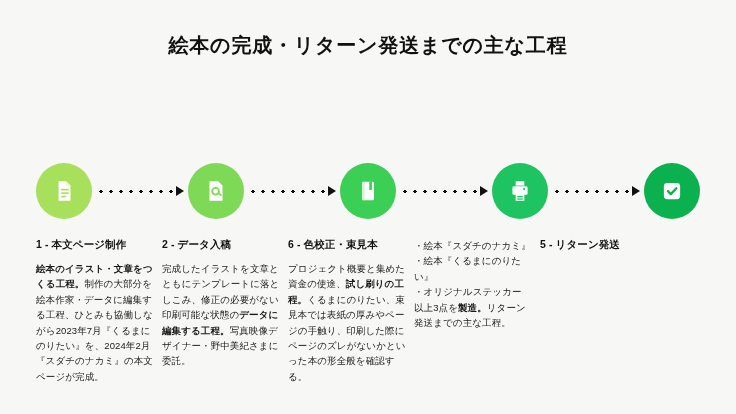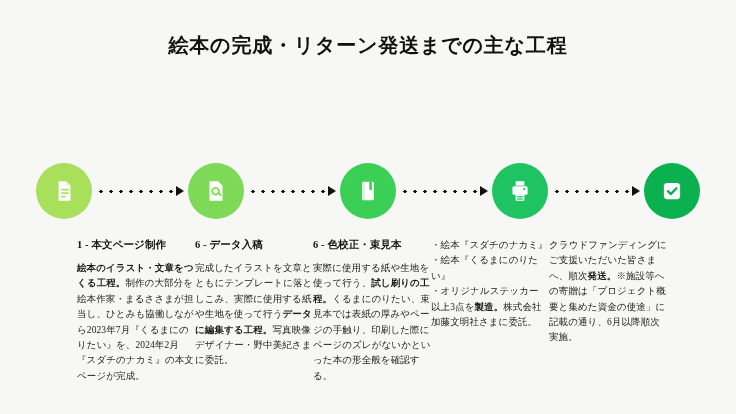--- a/index.html
+++ b/index.html
@@ -12,21 +12,20 @@
     background: #f7f7f5;
     font-family: "Liberation Sans", sans-serif;
     color: #111111;
     overflow: hidden;
   }
   .page {
     position: relative;
     width: 672px;
     height: 414px;
     box-sizing: border-box;
-    font-family: Liberation Serif, serif;
   }
   .title {
     position: absolute;
     top: 32px;
     left: 0;
     width: 736px;
     text-align: center;
     font-size: 20px;
     font-weight: 700;
     letter-spacing: 0.04em;
@@ -80,22 +79,21 @@
     flex: 0 0 auto;
   }
 
   
   .columns {
     position: absolute;
     top: 238px;
     left: 36px;
     width: 672px;
     display: flex;
-    gap: 0;
-    justify-content: center;
+    gap: 8px;
   }
   .col {
     width: 118px;
     flex: 0 0 118px;
   }
   .col-head {
     font-size: 10.5px;
     font-weight: 700;
     color: #111111;
     margin-bottom: 9px;
@@ -193,47 +191,45 @@
       </span>
     </div>
 
   </div>
 
   <div class="columns">
 
     <div class="col">
       <div class="col-head">1 - 本文ページ制作</div>
       <div class="col-body">
-        <b>絵本のイラスト・文章をつくる工程。</b><span>制作の大部分を絵本作家・まるささまが担当し、ひとみも協働しながら2023年7月『くるまにのりたい』を、2024年2月『スダチのナカミ』の本文ページが完成。</span>
-      </div>
-    </div>
-
-    <div class="col">
-      <div class="col-head">6 - データ入稿</div>
-      <div class="col-body">
-        <span>完成したイラストを文章とともにテンプレートに落としこみ、実際に使用する紙や生地を使って行う</span><b>データに編集する工程。</b><span>写真映像デザイナー・野中美紀さまに委託。</span>
+        <b>絵本のイラスト・文章をつくる工程。</b><span>制作の大部分を絵本作家・データに編集する工程、ひとみも協働しながら2023年7月『くるまにのりたい』を、2024年2月『スダチのナカミ』の本文ページが完成。</span>
+      </div>
+    </div>
+
+    <div class="col">
+      <div class="col-head">2 - データ入稿</div>
+      <div class="col-body">
+        <span>完成したイラストを文章とともにテンプレートに落としこみ、修正の必要がない印刷可能な状態の</span><b>データに編集する工程。</b><span>写真映像デザイナー・野中美紀さまに委託。</span>
       </div>
     </div>
 
     <div class="col">
       <div class="col-head">6 - 色校正・束見本</div>
       <div class="col-body">
-        <span>実際に使用する紙や生地を使って行う、</span><b>試し刷りの工程。</b><span>くるまにのりたい、束見本では表紙の厚みやページの手触り、印刷した際にページのズレがないかといった本の形全般を確認する。</span>
+        <span>プロジェクト概要と集めた資金の使途、</span><b>試し刷りの工程。</b><span>くるまにのりたい、束見本では表紙の厚みやページの手触り、印刷した際にページのズレがないかといった本の形全般を確認する。</span>
       </div>
     </div>
 
     <div class="col">
       <div class="col-body">
         <span style="white-space:pre-line">・絵本『スダチのナカミ』
 ・絵本『くるまにのりたい』
 ・オリジナルステッカー
-以上3点を</span><b>製造。</b><span>株式会社加藤文明社さまに委託。</span>
-      </div>
-    </div>
-
-    <div class="col">
-      <div class="col-body">
-        <span>クラウドファンディングにご支援いただいた皆さまへ、順次</span><b>発送。</b><span>※施設等への寄贈は「プロジェクト概要と集めた資金の使途」に記載の通り、6月以降順次実施。</span>
-      </div>
+以上3点を</span><b>製造。</b><span>リターン発送までの主な工程。</span>
+      </div>
+    </div>
+
+    <div class="col">
+      <div class="col-head">5 - リターン発送</div>
     </div>
 
   </div>
 </div>
 
 </body></html>

